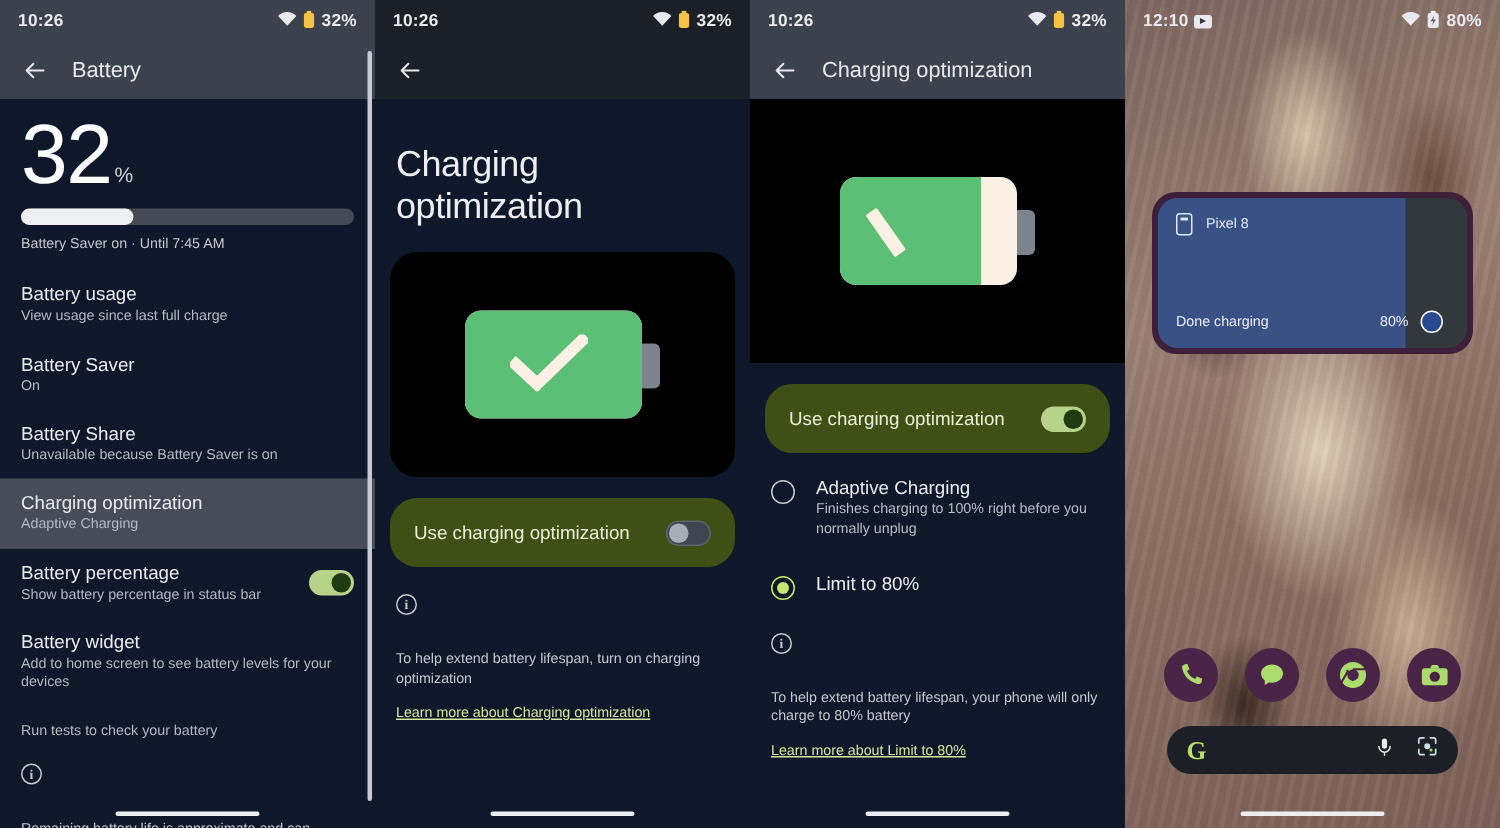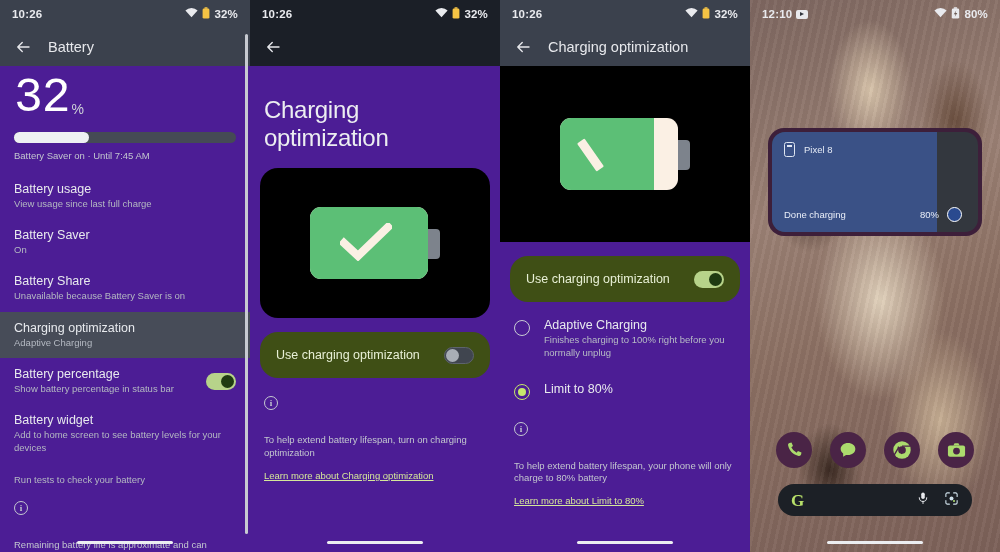--- a/index.html
+++ b/index.html
@@ -4,21 +4,21 @@
 <style>
   * { box-sizing: border-box; margin: 0; padding: 0; }
   html, body {
     width: 1000px; height: 552px;
     background: #000;
     font-family: "Liberation Sans", sans-serif;
     overflow: hidden;
   }
   .strip { display: flex; width: 1000px; height: 552px; }
   .panel { width: 250px; height: 552px; position: relative; overflow: hidden; }
-  .p1, .p2, .p3 { background: #4c1d95; }
+  .p1, .p2, .p3 { background: #0f172a; }
 
   
   .statusbar {
     height: 28px; display: flex; align-items: center;
     justify-content: space-between; padding: 0 12px;
     font-size: 11.5px; font-weight: bold; color: #e9eaee; letter-spacing: .2px;
   }
   .sb-left { display: flex; align-items: center; gap: 4px; }
   .sb-right { display: flex; align-items: center; gap: 4px; }
   .wifi-ic { display: inline-block; }
@@ -44,21 +44,21 @@
   
   .p1 .hdr-wrap, .p3 .hdr-wrap { background: #3b414d; }
   .p2 .hdr-wrap { background: #1b1f27; }
 
   
   .p1-body { padding: 0 0 0 0; position: relative; height: calc(552px - 66px); }
   .big-pct {
     padding: 10px 14px 0 14px;
     display: flex; align-items: flex-end;
   }
-  .big-pct .num { font-size: 48px; line-height: 0.95; color: #fff; font-weight: 400; letter-spacing: -1px; font-family: Liberation Mono, monospace;}
+  .big-pct .num { font-size: 56px; line-height: 0.95; color: #fff; font-weight: 400; letter-spacing: -1px;}
   .big-pct .sym { font-size: 14px; color: #cfd2d8; margin-left: 2px; margin-bottom: 5px; }
   .bar-track {
     margin: 10px 14px 0 14px; height: 11px; border-radius: 6px;
     background: #454a55;
   }
   .bar-fill { height: 100%; border-radius: 6px; background: #eef0f3; }
   .bar-caption {
     margin: 7px 14px 0 14px; font-size: 9.5px; color: #c3c7cf;
   }
   .list { margin-top: 12px; }

